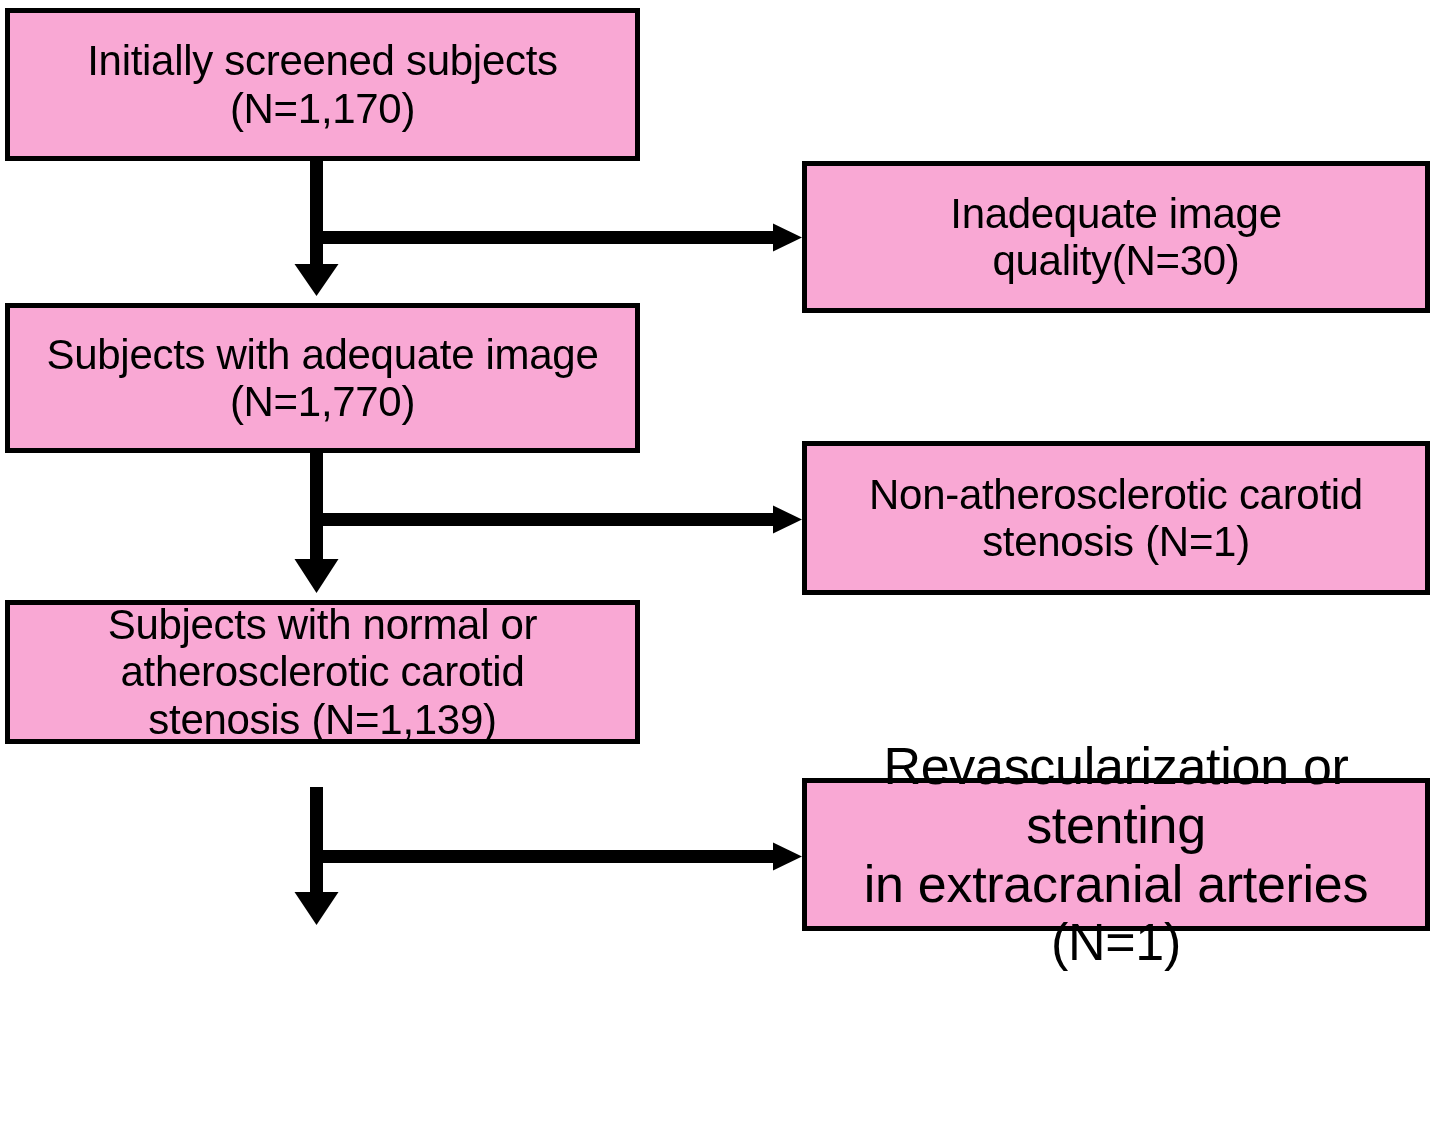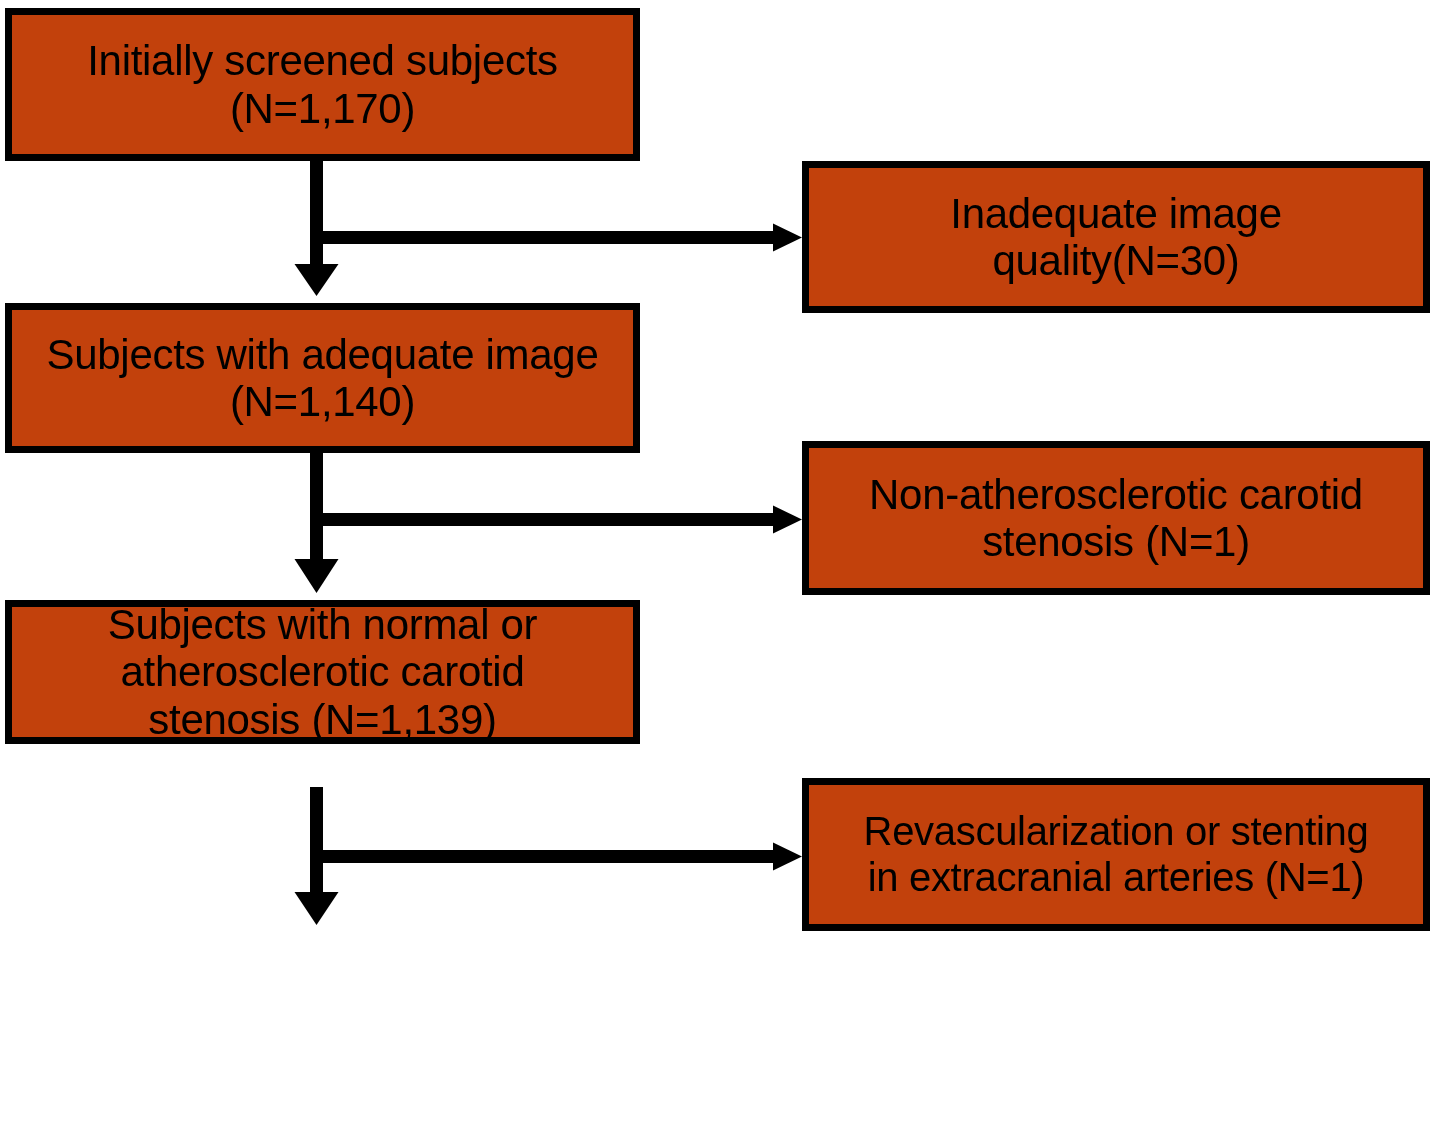--- a/index.html
+++ b/index.html
@@ -21,22 +21,22 @@
   #flow-svg {
     position: absolute;
     left: 0;
     top: 0;
     width: 1441px;
     height: 1136px;
   }
   .node-box {
     position: absolute;
     box-sizing: border-box;
-    background: #c2410c;
-    border: 7px solid #000000;
+    background: #f9a8d4;
+    border: 5px solid #000000;
     display: flex;
     align-items: center;
     justify-content: center;
     text-align: center;
     color: #000000;
     line-height: 1.13;
     z-index: 2;
   }
   .node-label {
     display: block;
@@ -45,21 +45,21 @@
     letter-spacing: -0.3px;
   }
   
   #box-screened   { left: 5px;  top: 8px;   width: 635px; height: 153px; font-size: 42px; }
   #box-adequate   { left: 5px;  top: 303px; width: 635px; height: 150px; font-size: 42px; }
   #box-stenosis   { left: 5px;  top: 600px; width: 635px; height: 144px; font-size: 42px; }
   #box-final      { left: 5px;  top: 932px; width: 635px; height: 194px; font-size: 42px; }
   
   #box-excl-image { left: 802px; top: 161px; width: 628px; height: 152px; font-size: 42px; }
   #box-excl-nonath{ left: 802px; top: 441px; width: 628px; height: 154px; font-size: 42px; justify-content: center; }
-  #box-excl-revasc{ left: 802px; top: 778px; width: 628px; height: 153px; font-size: 40px; }
+  #box-excl-revasc{ left: 802px; top: 778px; width: 628px; height: 153px; font-size: 52px; }
 </style>
 </head>
 <body>
 
 <div id="flow-root">
 
   <svg id="flow-svg" viewBox="0 0 1441 1136" aria-hidden="true">
 
     <g>
       <rect x="310" y="161" width="13" height="103" fill="#000000"></rect>
@@ -89,21 +89,21 @@
     </g>
   </svg>
 
   <div class="node-box" id="box-screened">
     <span class="node-label">Initially screened subjects
 (N=1,170)</span>
   </div>
 
   <div class="node-box" id="box-adequate">
     <span class="node-label">Subjects with adequate image
-(N=1,140)</span>
+(N=1,770)</span>
   </div>
 
   <div class="node-box" id="box-stenosis">
     <span class="node-label">Subjects with normal or
 atherosclerotic carotid
 stenosis (N=1,139)</span>
   </div>
 
 
   <div class="node-box" id="box-excl-image">

